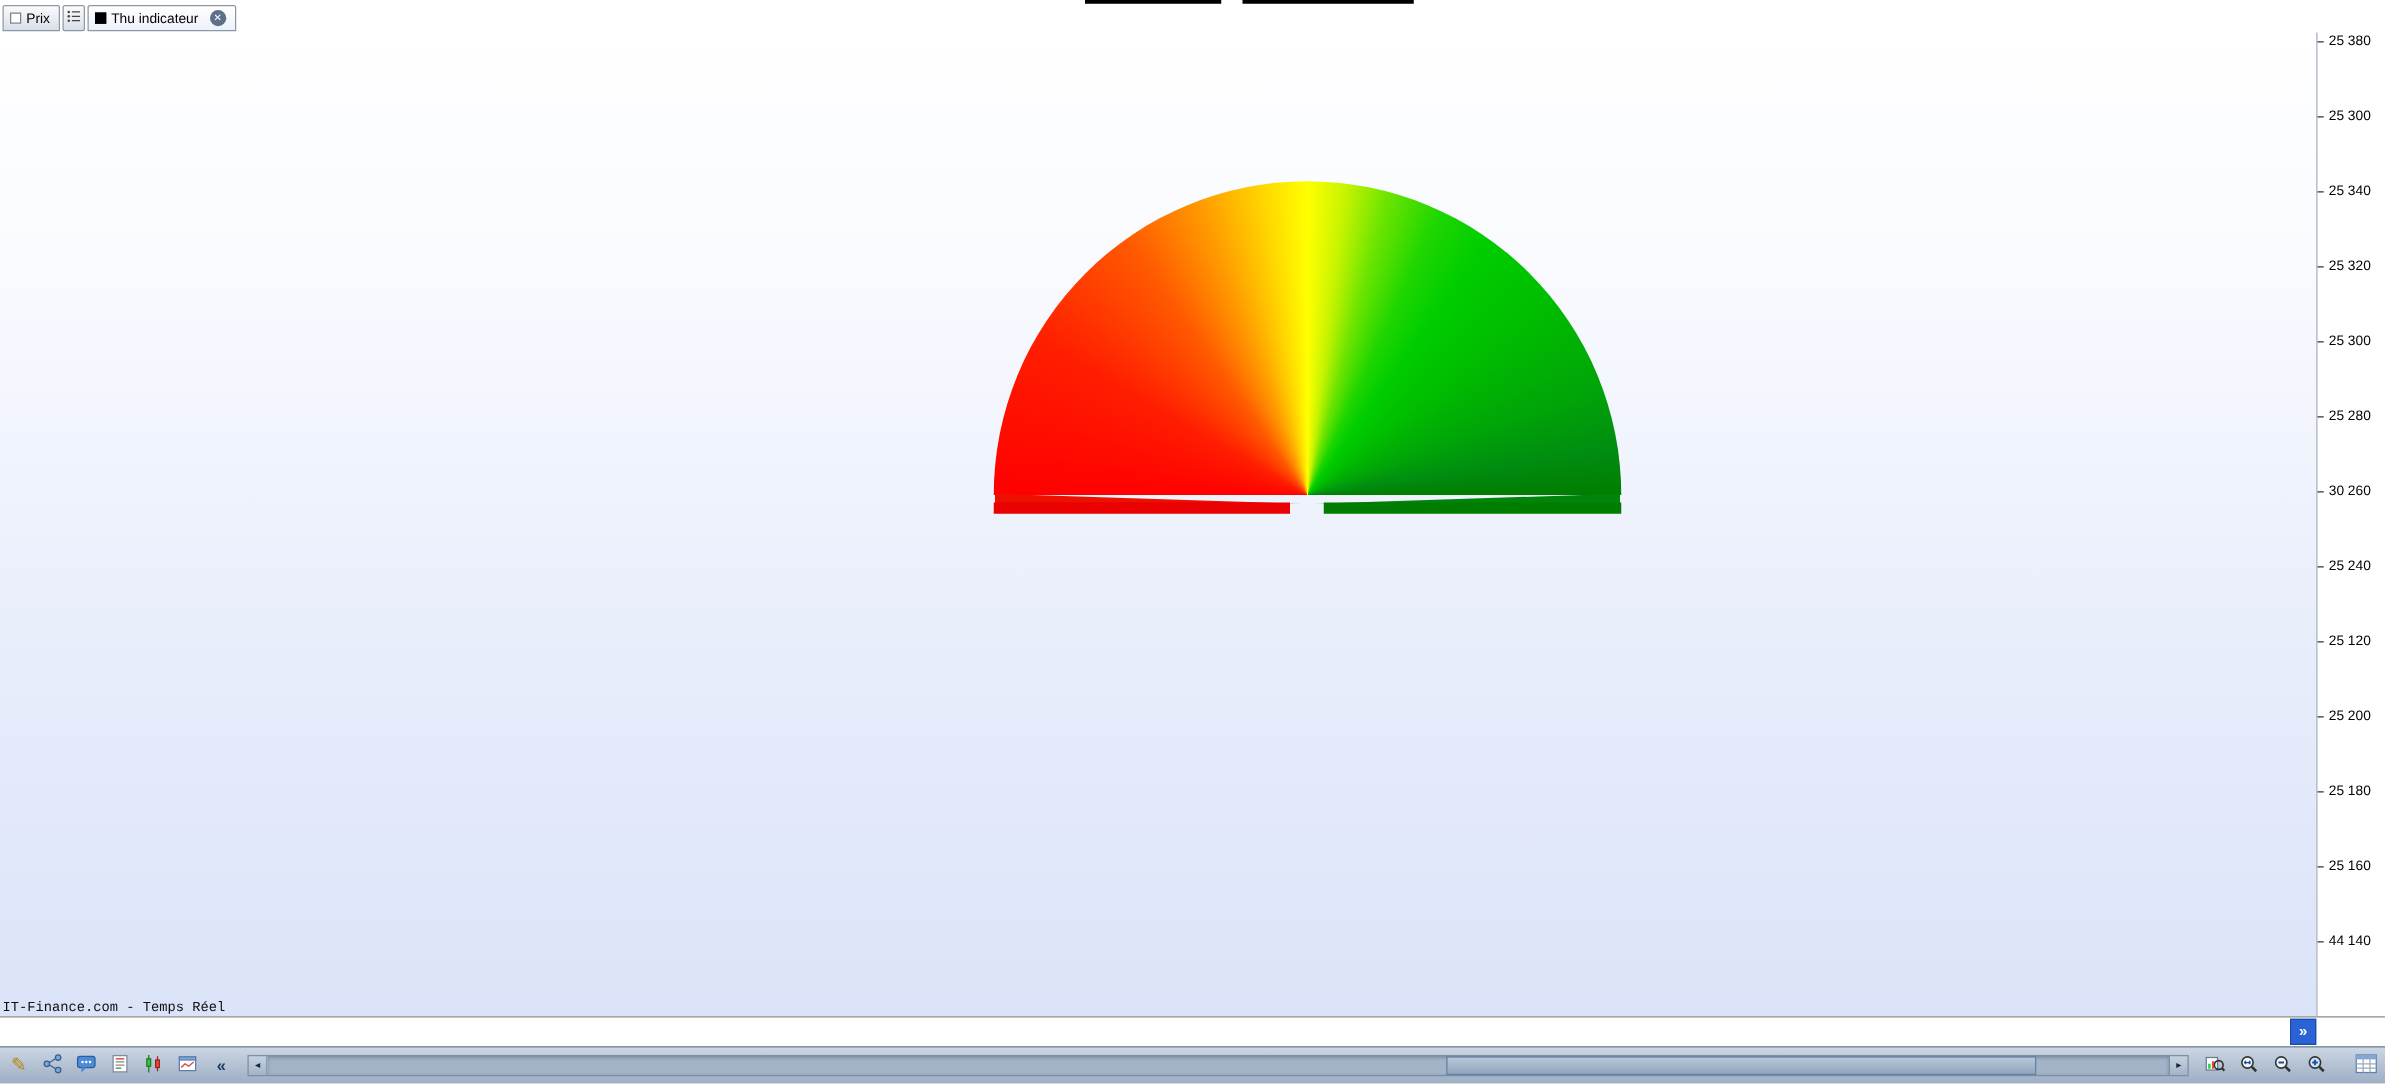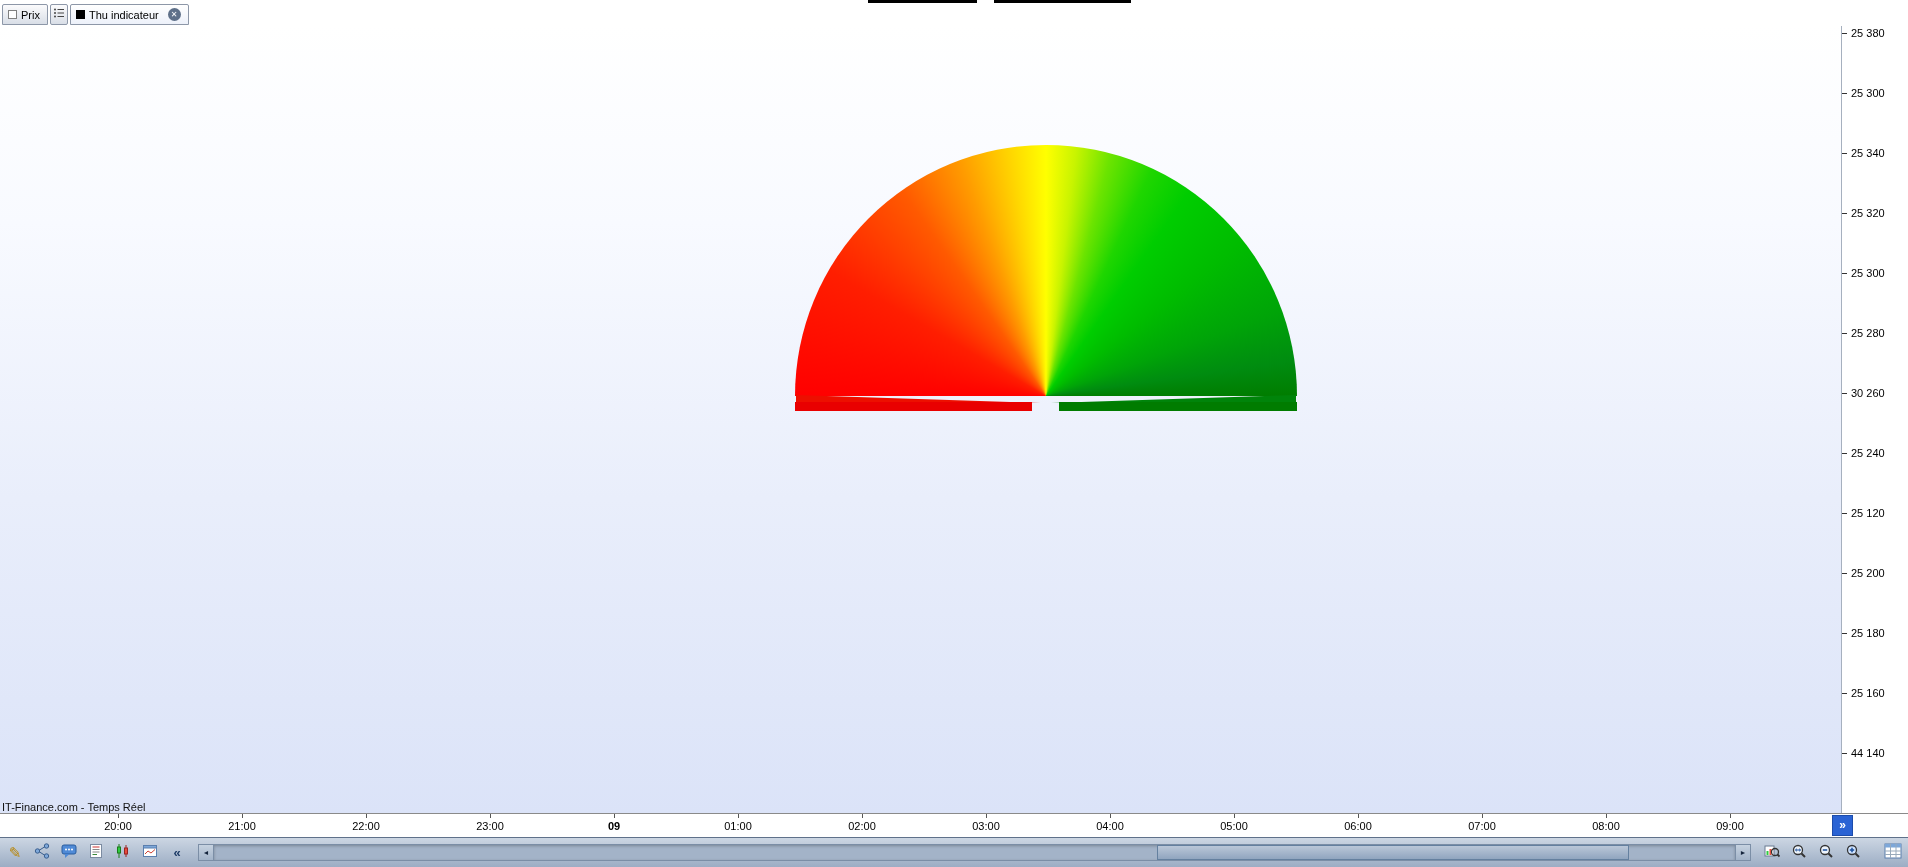--- a/index.html
+++ b/index.html
@@ -31,42 +31,42 @@
   .tab-close{
     width:13px;height:13px;border-radius:50%;background:#5e7089;color:#fff;
     font-size:8px;line-height:13px;text-align:center;margin-left:5px;flex:none;
   }
 
   
   .chart-area{
     position:absolute;top:26px;left:0;width:1854px;height:787px;
     background:linear-gradient(180deg,#ffffff 0%,#f8faff 25%,#e9eefb 60%,#dbe3f8 100%);
   }
-  .watermark{position:absolute;left:2px;bottom:0;font-size:11px;color:#111;}
+  .watermark{position:absolute;left:2px;bottom:0;font-size:11px;color:#111;font-family:Liberation Mono, monospace;}
 
   
   .gauge{position:absolute;left:795px;top:119px;width:502px;height:270px;}
   .semi{
     position:absolute;left:0;top:0;width:502px;height:251px;
     border-radius:251px 251px 0 0;
     background:conic-gradient(from 270deg at 50% 100%,
       #ff0000 0deg,#ff1e00 30deg,#ff5a00 55deg,#ff9c00 70deg,#ffd800 82deg,
       #ffff00 90deg,#c8f400 97deg,#6ce400 105deg,#1fd600 115deg,#00cd00 125deg,
       #00bc00 142deg,#00a408 160deg,#008c10 172deg,#007d00 180deg);
   }
   .wedge-l{position:absolute;left:1px;top:250px;width:245px;height:8px;background:#ed0f00;
     clip-path:polygon(0 0,0 100%,100% 100%);}
   .wedge-r{position:absolute;right:1px;top:250px;width:245px;height:8px;background:#00840a;
     clip-path:polygon(100% 0,100% 100%,0 100%);}
   .bar-l{position:absolute;left:0;top:257px;width:237px;height:9px;background:#e90000;}
   .bar-r{position:absolute;right:0;top:257px;width:238px;height:9px;background:#007c00;}
 
   
   .price-axis{
-    position:absolute;top:26px;right:12px;width:55px;height:787px;
+    position:absolute;top:26px;right:0;width:55px;height:787px;
     background:#fff;border-left:1px solid #a6b0bf;
   }
   .price-rows{position:absolute;top:0;left:0;right:0;height:734px;
     display:flex;flex-direction:column;justify-content:space-between;}
   .price-row{height:14px;display:flex;align-items:center;font-size:11px;color:#000;}
   .price-row .ptick{width:5px;height:1px;background:#333;margin-right:4px;flex:none;}
   .price-row.bold span{font-weight:normal;}
 
   
   .time-axis{
@@ -207,36 +207,20 @@
           <span>25 160</span>
         </div>
       <div class="price-row">
           <span class="ptick"></span>
           <span>44 140</span>
         </div>
     </div>
   </div>
 
   <div class="time-axis">
-    <div class="time-labels">
-      <div class="time-cell">20:00</div>
-      <div class="time-cell">21:00</div>
-      <div class="time-cell">22:00</div>
-      <div class="time-cell">23:00</div>
-      <div class="time-cell bold">09</div>
-      <div class="time-cell">01:00</div>
-      <div class="time-cell">02:00</div>
-      <div class="time-cell">03:00</div>
-      <div class="time-cell">04:00</div>
-      <div class="time-cell">05:00</div>
-      <div class="time-cell">06:00</div>
-      <div class="time-cell">07:00</div>
-      <div class="time-cell">08:00</div>
-      <div class="time-cell">09:00</div>
-    </div>
     <button class="expand-btn">»</button>
   </div>
 
   <div class="toolbar">
     <button class="tb-btn">
       <span class="pencil">✎</span>
     </button>
     <button class="tb-btn">
       <span>
         <svg width="16" height="16" viewBox="0 0 16 16">

